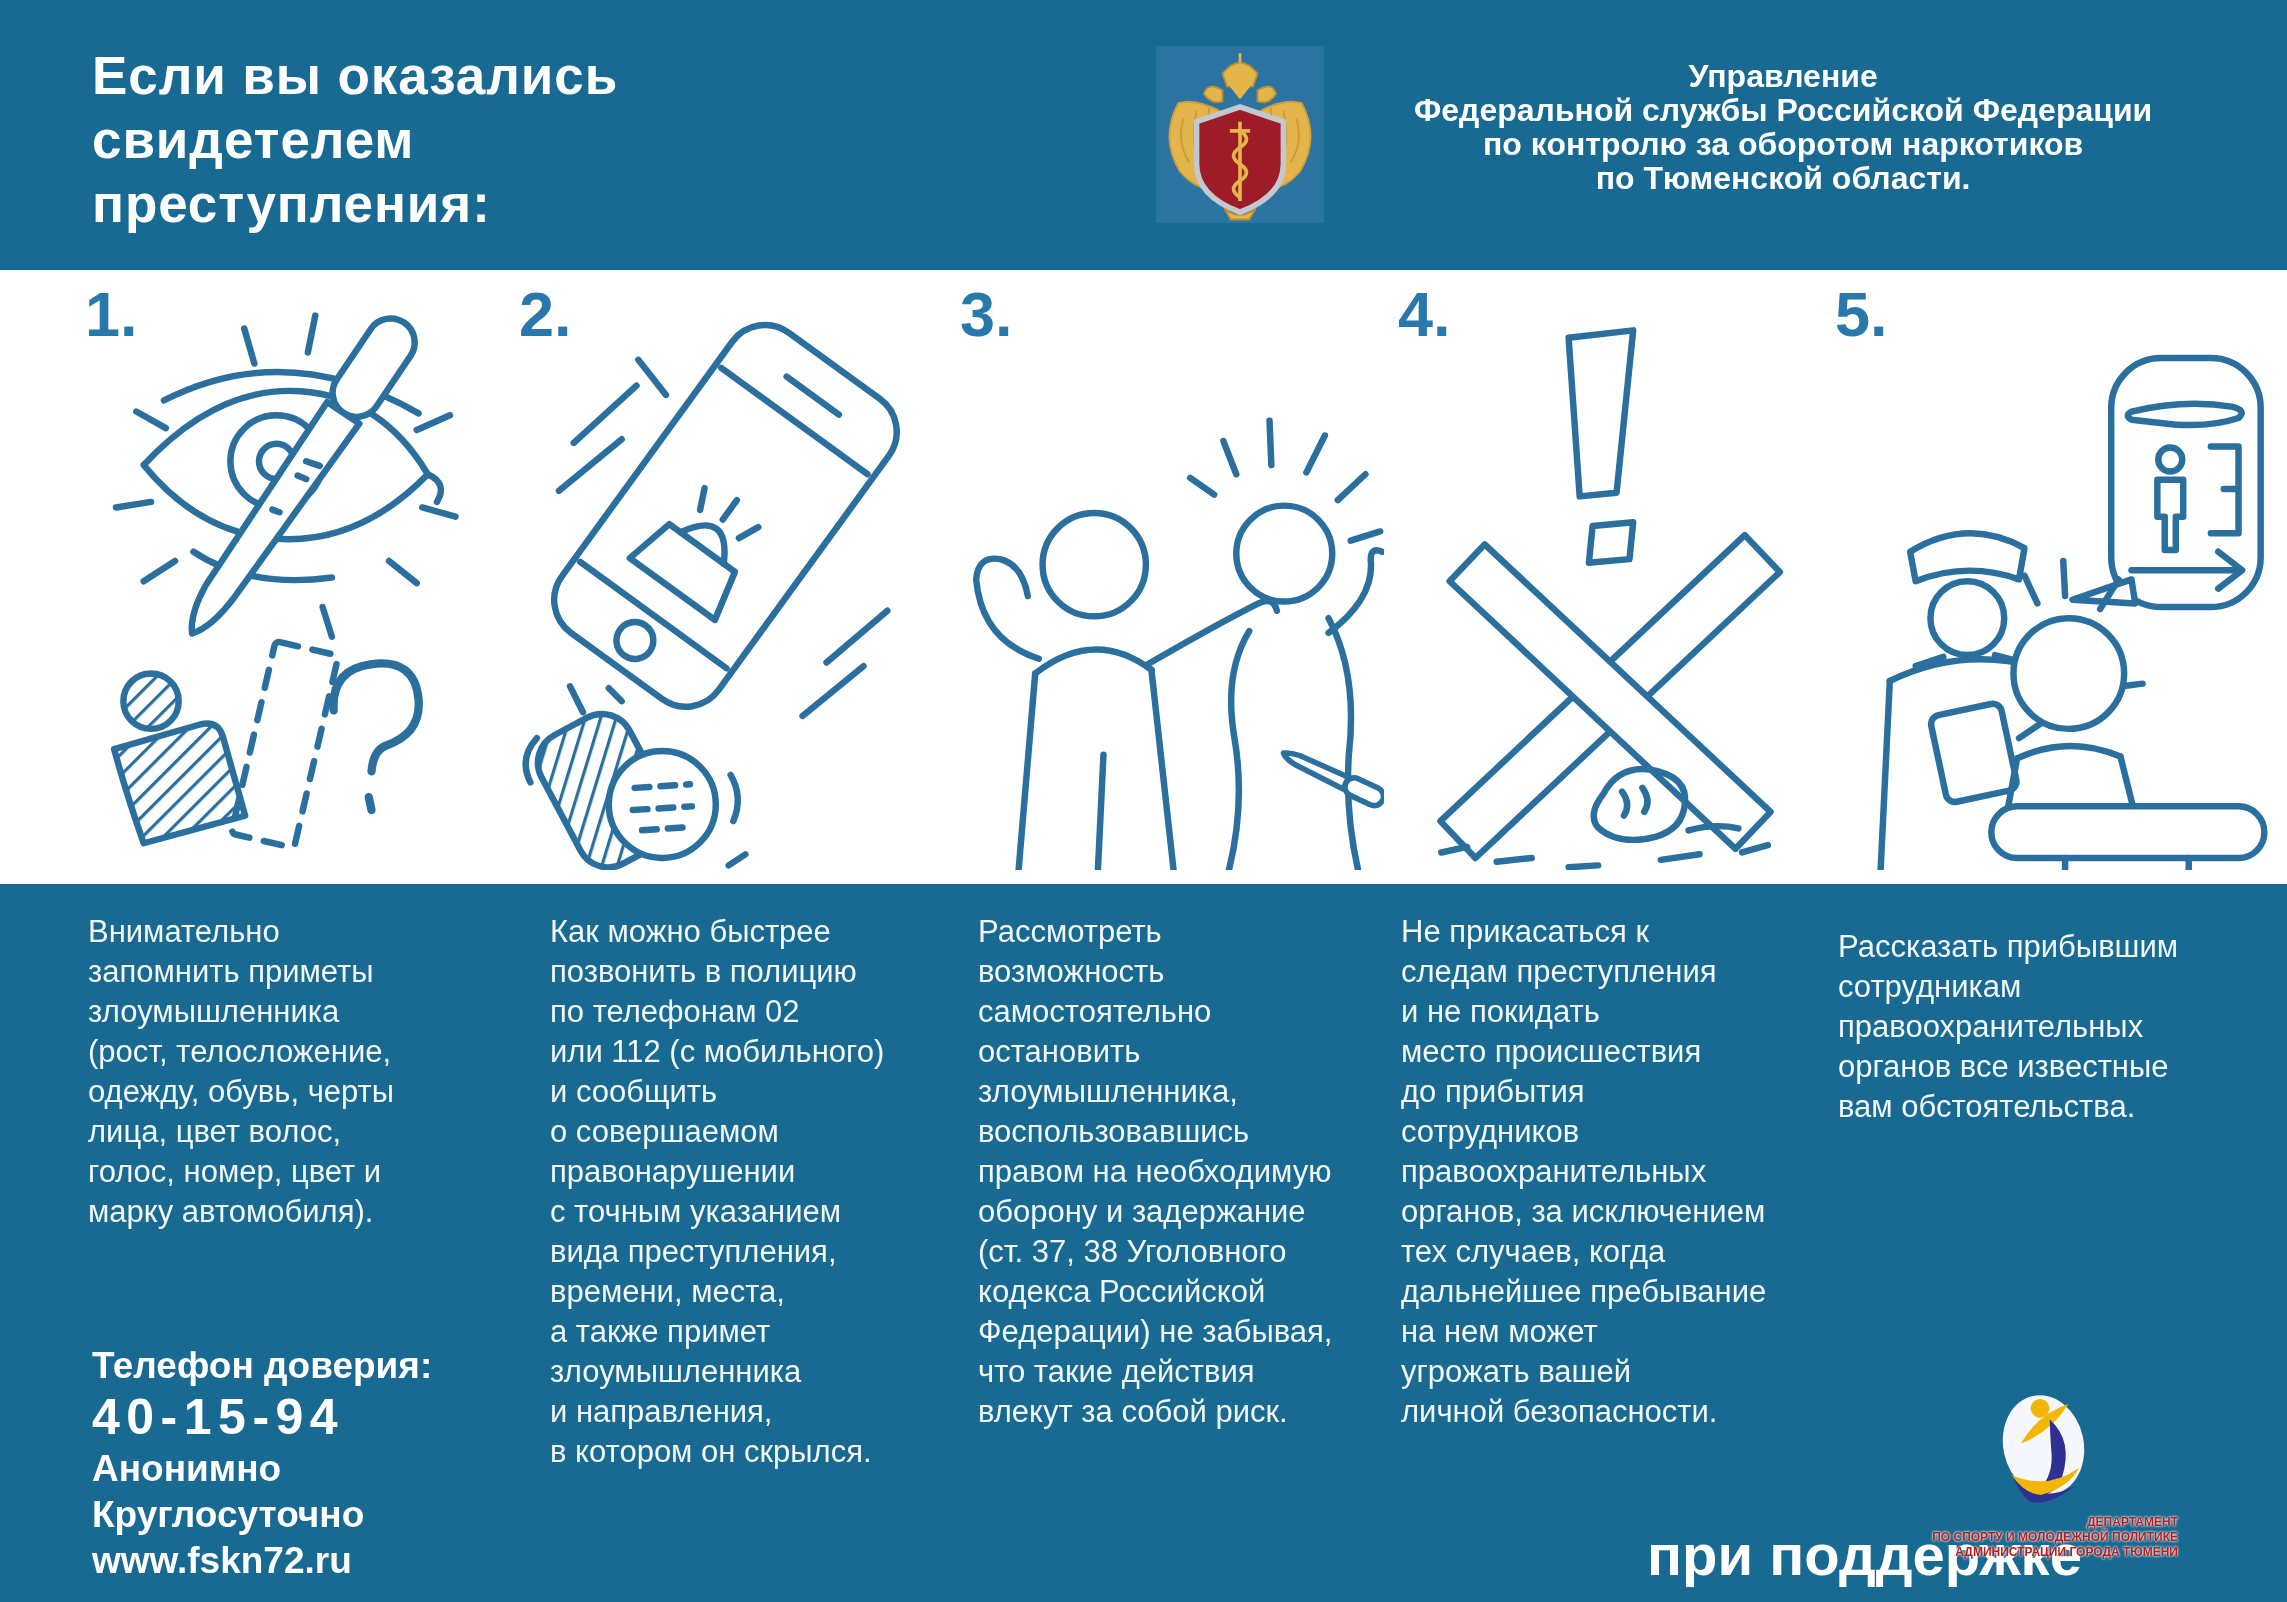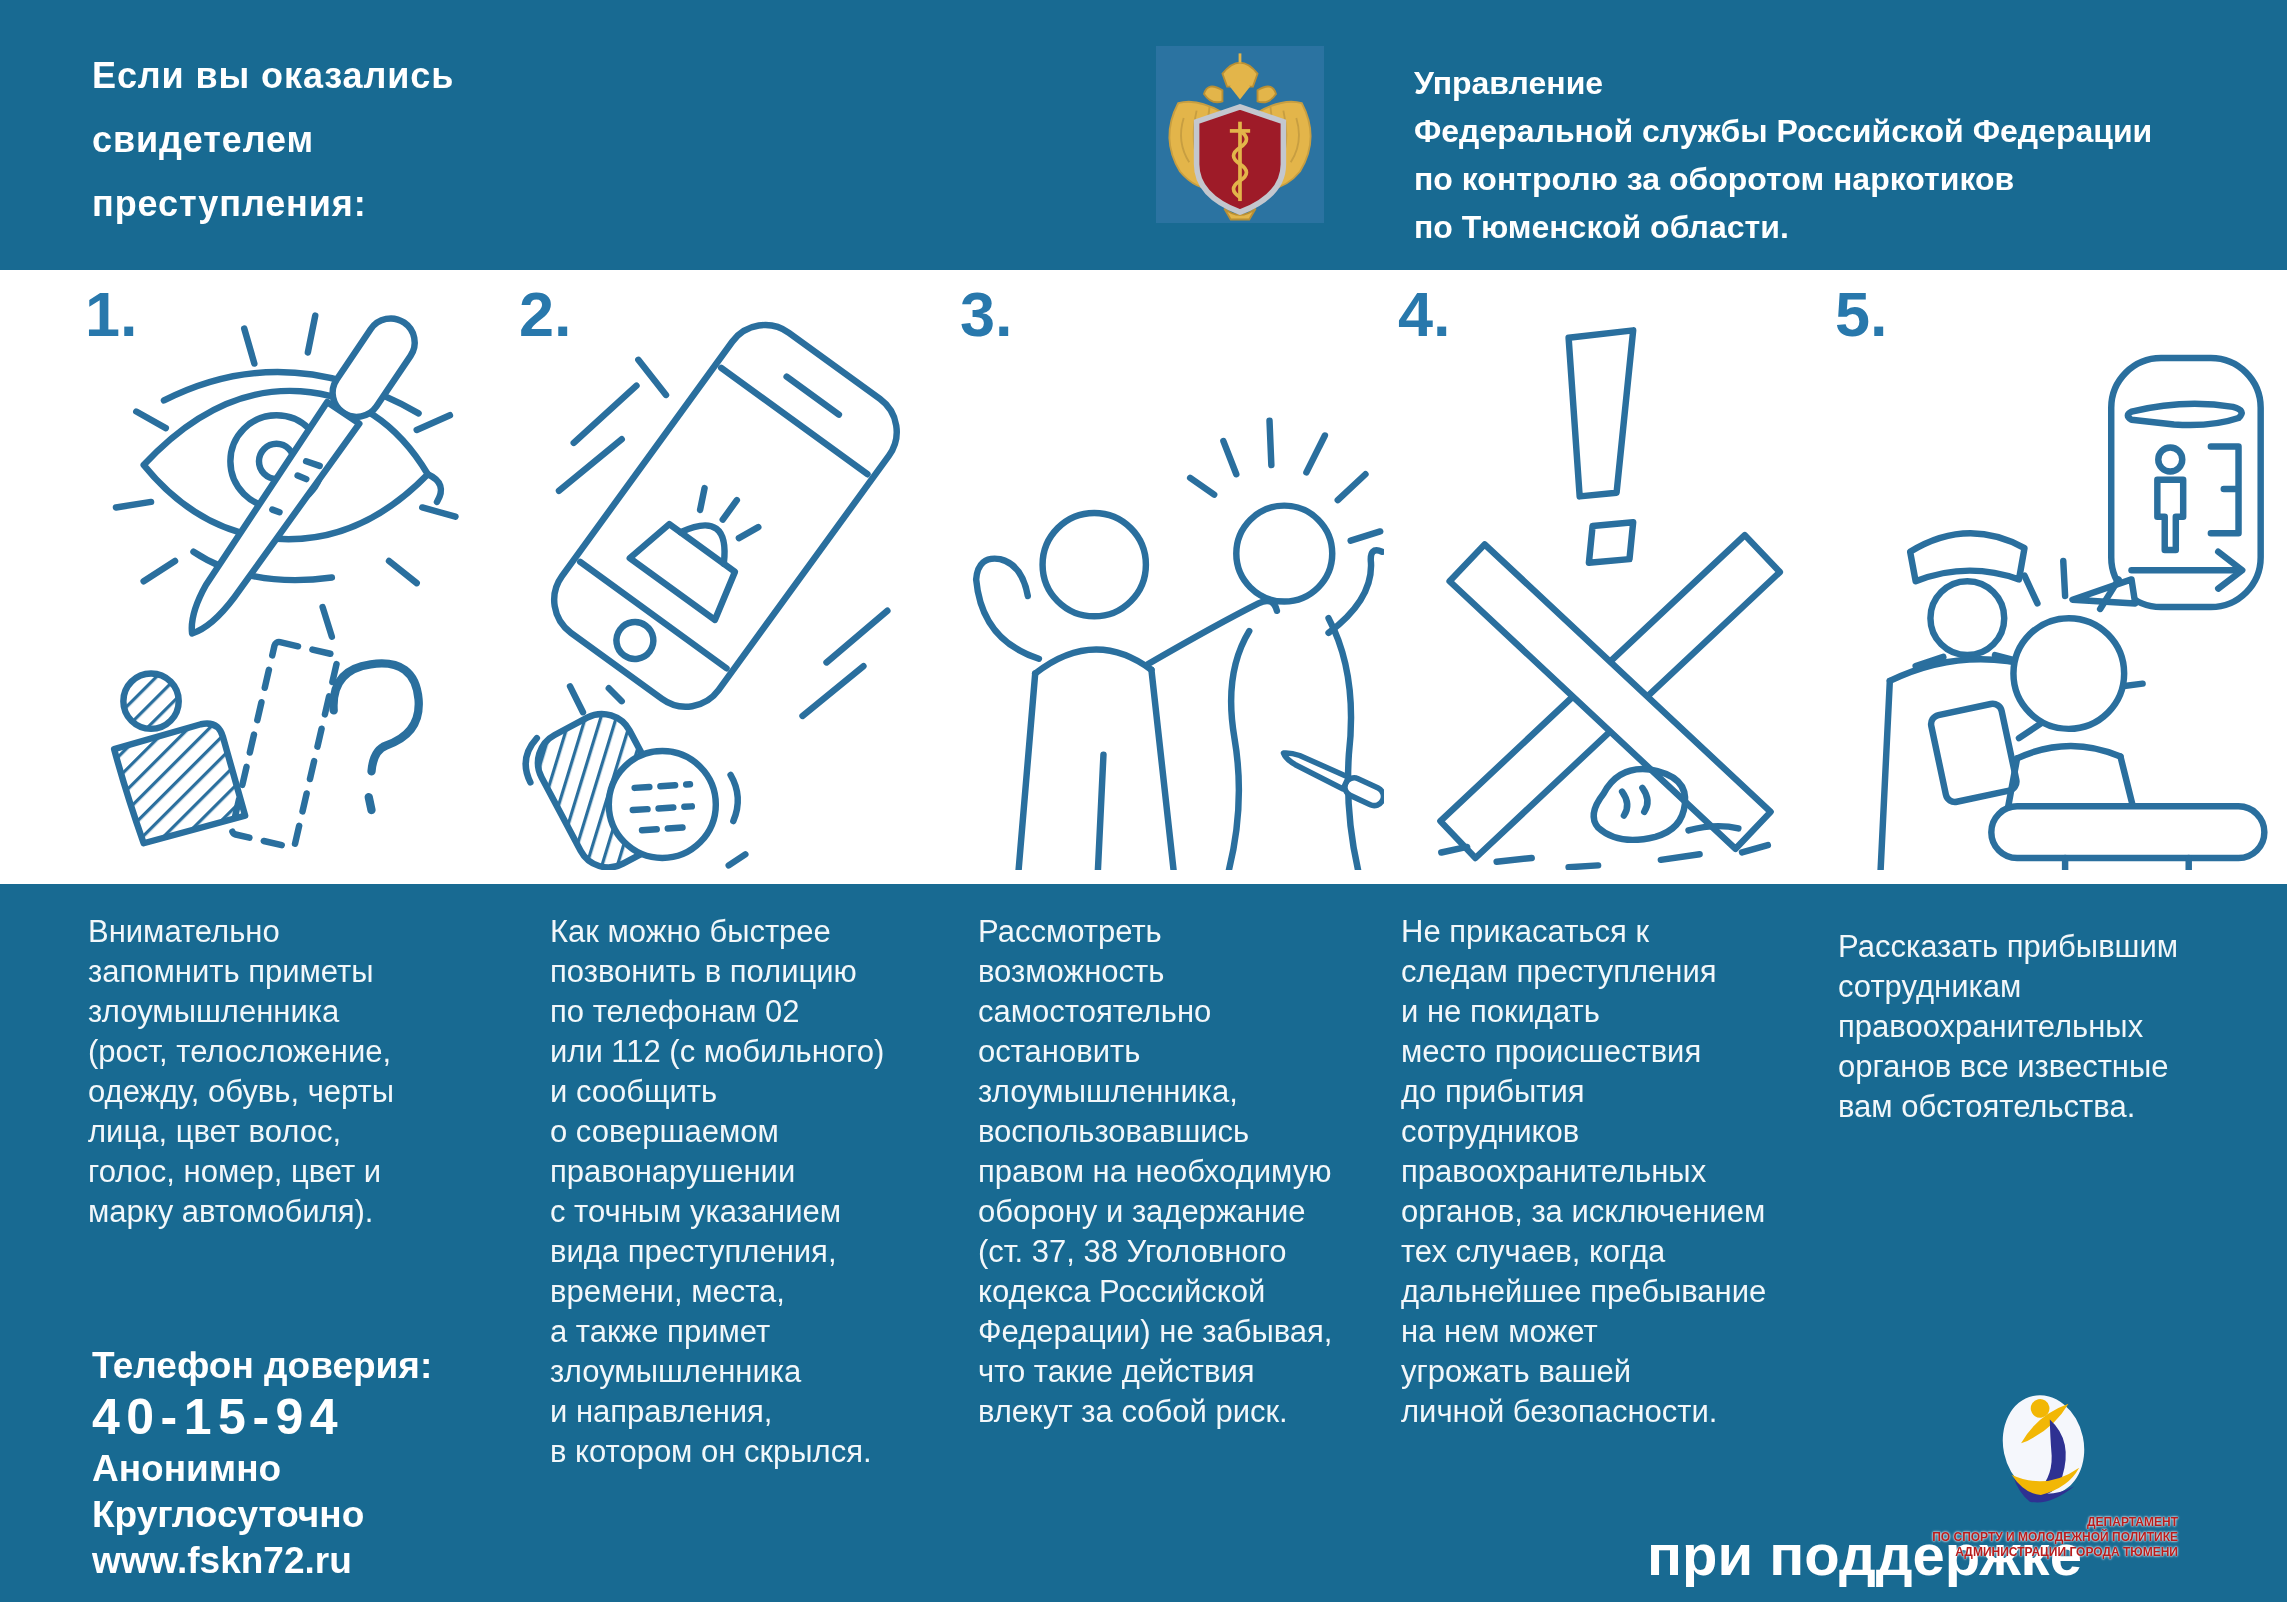--- a/index.html
+++ b/index.html
@@ -5,25 +5,25 @@
   html,body{margin:0;padding:0;background:#ffffff;}
   body{font-family:"Liberation Sans","DejaVu Sans",sans-serif;}
   #poster{position:relative;width:2288px;height:1602px;overflow:hidden;background:#ffffff;}
 
   
   .band-top{position:absolute;left:0;top:0;width:2288px;height:270px;background:#186A92;}
   .band-mid{position:absolute;left:0;top:270px;width:2288px;height:614px;background:#ffffff;}
   .band-bot{position:absolute;left:0;top:884px;width:2288px;height:718px;background:#186A92;}
 
   
-  .title{position:absolute;left:92px;top:44px;color:#ffffff;font-size:36px;font-weight:bold;
+  .title{position:absolute;left:92px;top:44px;color:#ffffff;font-size:53px;font-weight:bold;
          line-height:64px;white-space:pre-line;letter-spacing:0.9px;}
   .emblem-box{position:absolute;left:1156px;top:46px;width:168px;height:177px;background:#2B73A1;}
   .org{position:absolute;left:1414px;top:59px;color:#ffffff;font-size:32px;font-weight:bold;
-       line-height:48px;white-space:pre-line;}
+       line-height:34px;white-space:pre-line;text-align:center;}
 
   
   .stepnum{position:absolute;top:282px;color:#2878AC;font-size:63px;font-weight:bold;line-height:65px;}
   .illo{position:absolute;top:275px;width:443px;height:595px;}
   .illo svg{display:block;width:100%;height:100%;}
   .ln{fill:none;stroke:#2A6F9E;stroke-width:7;stroke-linecap:round;stroke-linejoin:round;}
   .lnw{fill:#ffffff;stroke:#2A6F9E;stroke-width:7;stroke-linecap:round;stroke-linejoin:round;}
 
   
   .col{position:absolute;top:912px;color:#F2F7FA;font-size:31px;line-height:40px;white-space:pre-line;}

